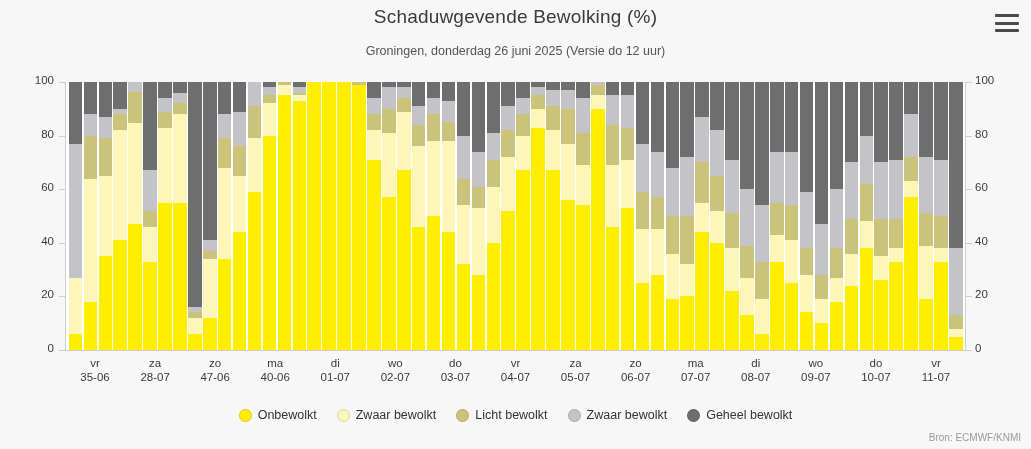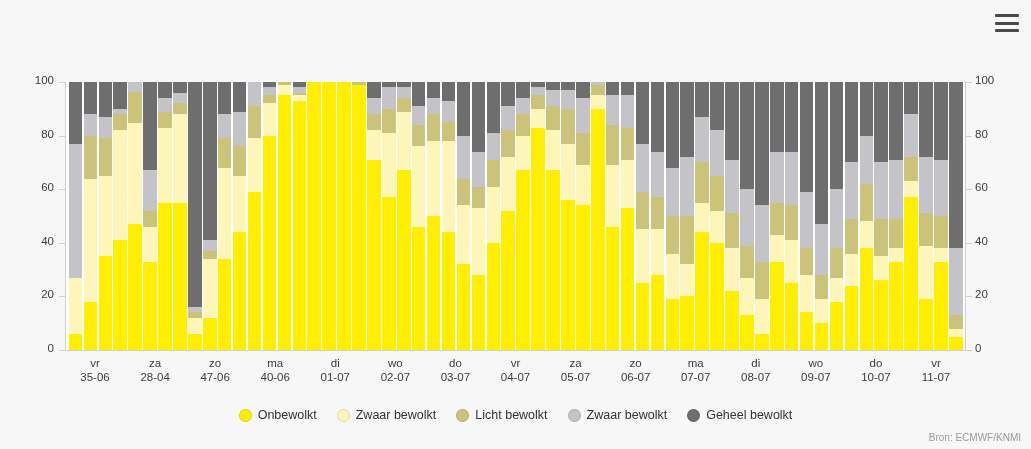--- a/index.html
+++ b/index.html
@@ -96,20 +96,22 @@
   #source{
     position:absolute;right:10px;bottom:6px;
     font-size:10px;color:#9a9a9a;
   }
 </style>
 </head>
 <body>
 
 <div id="chart-card">
 
+  <div id="title">Schaduwgevende Bewolking (%)</div>
+  <div id="subtitle">Groningen, donderdag 26 juni 2025 (Versie do 12 uur)</div>
 
   <div id="menu-icon">
     <span></span>
       <span></span>
       <span></span>
   </div>
 
   <div id="plot">
     <div class="bars" id="bars">
         <div class="bar">
@@ -539,21 +541,21 @@
   <div id="yaxis-right"></div>
 
   <div id="axis-baseline"></div>
   <div id="xaxis">
       <div class="xlab" style="left: 0.0333333px; top: 6px;">
         <span class="d1">vr</span>
         <span class="d2">35-06</span>
       </div>
       <div class="xlab" style="left: 60.1px; top: 6px;">
         <span class="d1">za</span>
-        <span class="d2">28-04</span>
+        <span class="d2">28-07</span>
       </div>
       <div class="xlab" style="left: 120.167px; top: 6px;">
         <span class="d1">zo</span>
         <span class="d2">47-06</span>
       </div>
       <div class="xlab" style="left: 180.233px; top: 6px;">
         <span class="d1">ma</span>
         <span class="d2">40-06</span>
       </div>
       <div class="xlab" style="left: 240.3px; top: 6px;">

